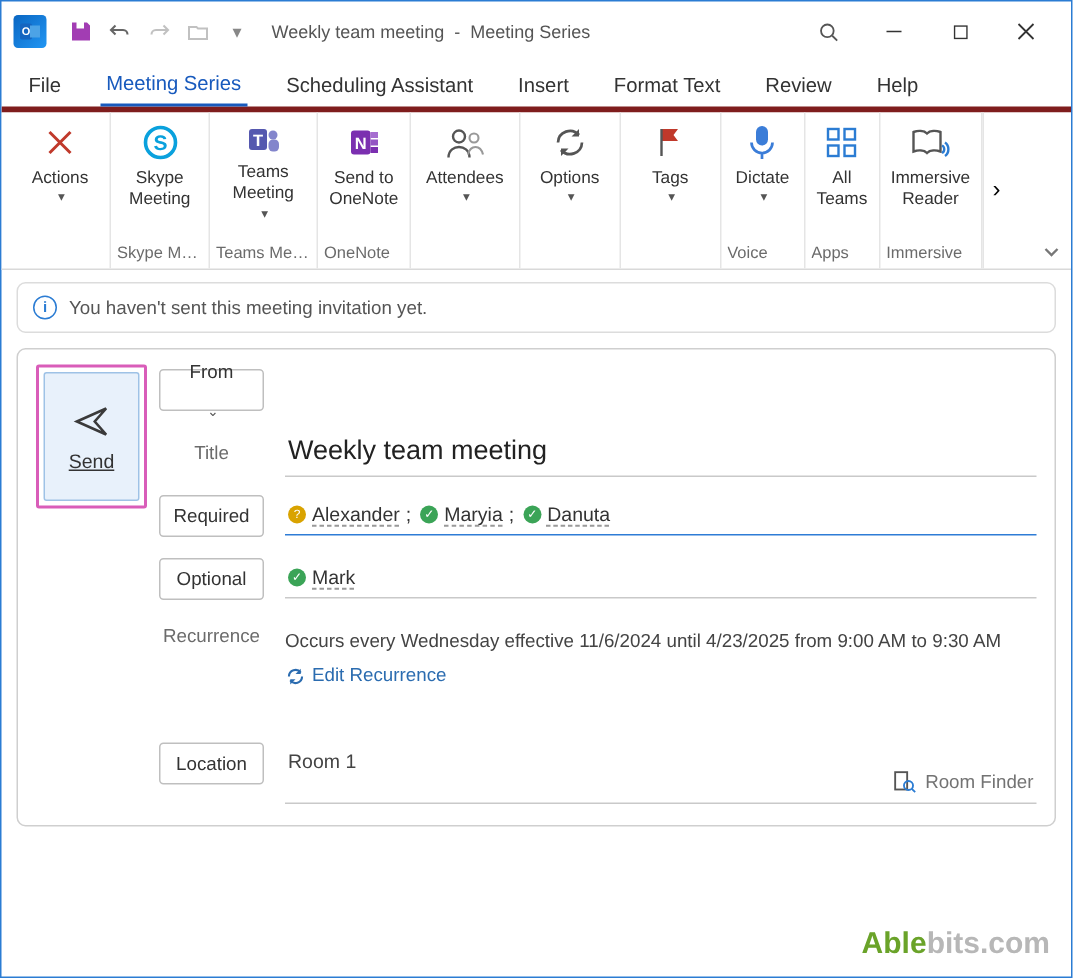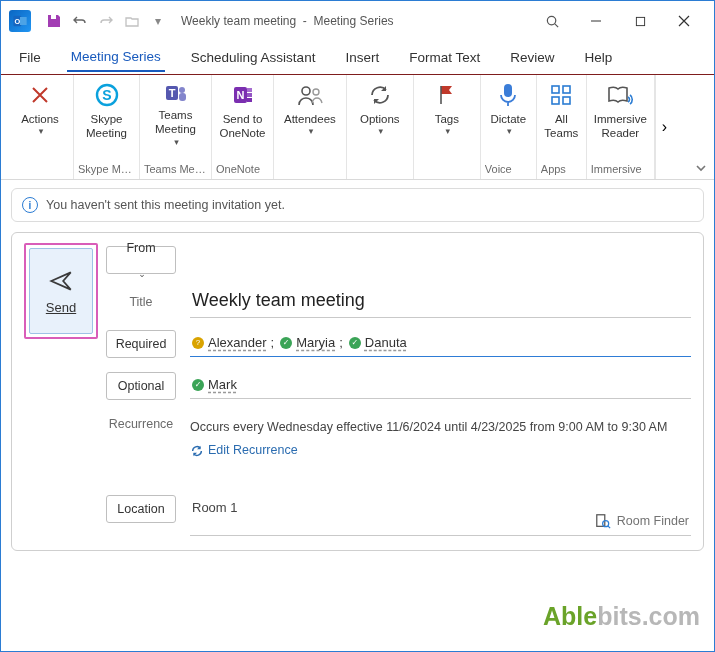--- a/index.html
+++ b/index.html
@@ -8,21 +8,21 @@
 
 .titlebar { height: 40px; display: flex; align-items: center; padding: 0 8px; font-size: 12px; color: #444; }
 .titlebar .app-icon { width: 22px; height: 22px; background: linear-gradient(135deg,#0a66c2,#2196f3); border-radius: 3px; display:flex; align-items:center; justify-content:center; color:#fff; font-weight:bold; font-size:12px; margin-right: 10px; }
 .titlebar .qa-btn { width: 26px; height: 26px; display:flex; align-items:center; justify-content:center; color:#666; cursor:pointer; }
 .titlebar .save-icon svg { width:16px; height:16px; }
 .titlebar .title-text { margin-left: 10px; font-size: 12px; color:#555; }
 .titlebar .spacer { flex:1; }
 .win-btn { width: 44px; height: 30px; display:flex; align-items:center; justify-content:center; cursor:pointer; color:#333; }
 
 
-.menutabs { height: 34px; display:flex; align-items:center; padding: 0 14px; font-size: 13.5px; border-bottom: 1px solid #7f1d1d; }
+.menutabs { height: 34px; display:flex; align-items:center; padding: 0 14px; font-size: 13.5px; border-bottom: 4px solid #7f1d1d; }
 .menutabs .tab { padding: 6px 4px; margin-right: 22px; cursor:pointer; color:#333; }
 .menutabs .tab.active { color:#185abd; border-bottom: 2px solid #185abd; font-weight: 500; }
 
 
 .ribbon { height: 105px; display:flex; border-bottom: 1px solid #d9d9d9; padding: 0 6px; background:#fff; position:relative; }
 .ribbon-group { display:flex; flex-direction:column; align-items:center; padding: 3px 4px 0; border-right:1px solid #e5e5e5; }
 .ribbon-group:last-child { border-right:none; }
 .ribbon-item { display:flex; flex-direction:column; align-items:center; justify-content:flex-start; padding: 2px 6px; font-size:11.5px; color:#333; cursor:pointer; text-align:center; line-height:1.25; min-width:58px; height:72px; }
 .ribbon-item .ic { height:30px; display:flex; align-items:center; justify-content:center; margin-bottom:2px; }
 .group-caption { font-size: 11px; color:#6b6b6b; margin-top:auto; padding:3px 0 4px; text-align:left; width:100%; white-space:nowrap; overflow:hidden; text-overflow:ellipsis;}
@@ -55,21 +55,21 @@
 .status-dot.accepted { background:#3ba457; }
 .attendee .name { color:#333; text-decoration: underline dashed #999; text-underline-offset:3px; cursor:pointer; }
 
 .recurrence-text { font-size:12.5px; color:#444; line-height:1.7; }
 .edit-rec { color:#2b6cb0; cursor:pointer; display:inline-flex; align-items:center; gap:4px; margin-top:2px; }
 
 .location-line { flex:1; display:flex; align-items:center; border-bottom:1px solid #c9c9c9; padding:4px 2px 6px; }
 .room-finder { margin-left:auto; color:#737373; display:flex; align-items:center; gap:6px; cursor:pointer; font-size:12.5px;margin-top:28px; }
 .room-finder svg { width:16px; height:16px; }
 
-.brand { position:absolute; right:14px; bottom:20px; font-size:25px; font-weight:600; color:#b7b7b7; }
+.brand { position:absolute; right:14px; bottom:10px; font-size:20px; font-weight:600; color:#b7b7b7; }
 .brand .ab { color:#6aa329; }
 
 .drop { font-size:9px; margin-left:2px; color:#555; }
 svg { display:block; }
 </style>
 </head>
 <body>
 
 <div class="titlebar">
   <div class="app-icon">

